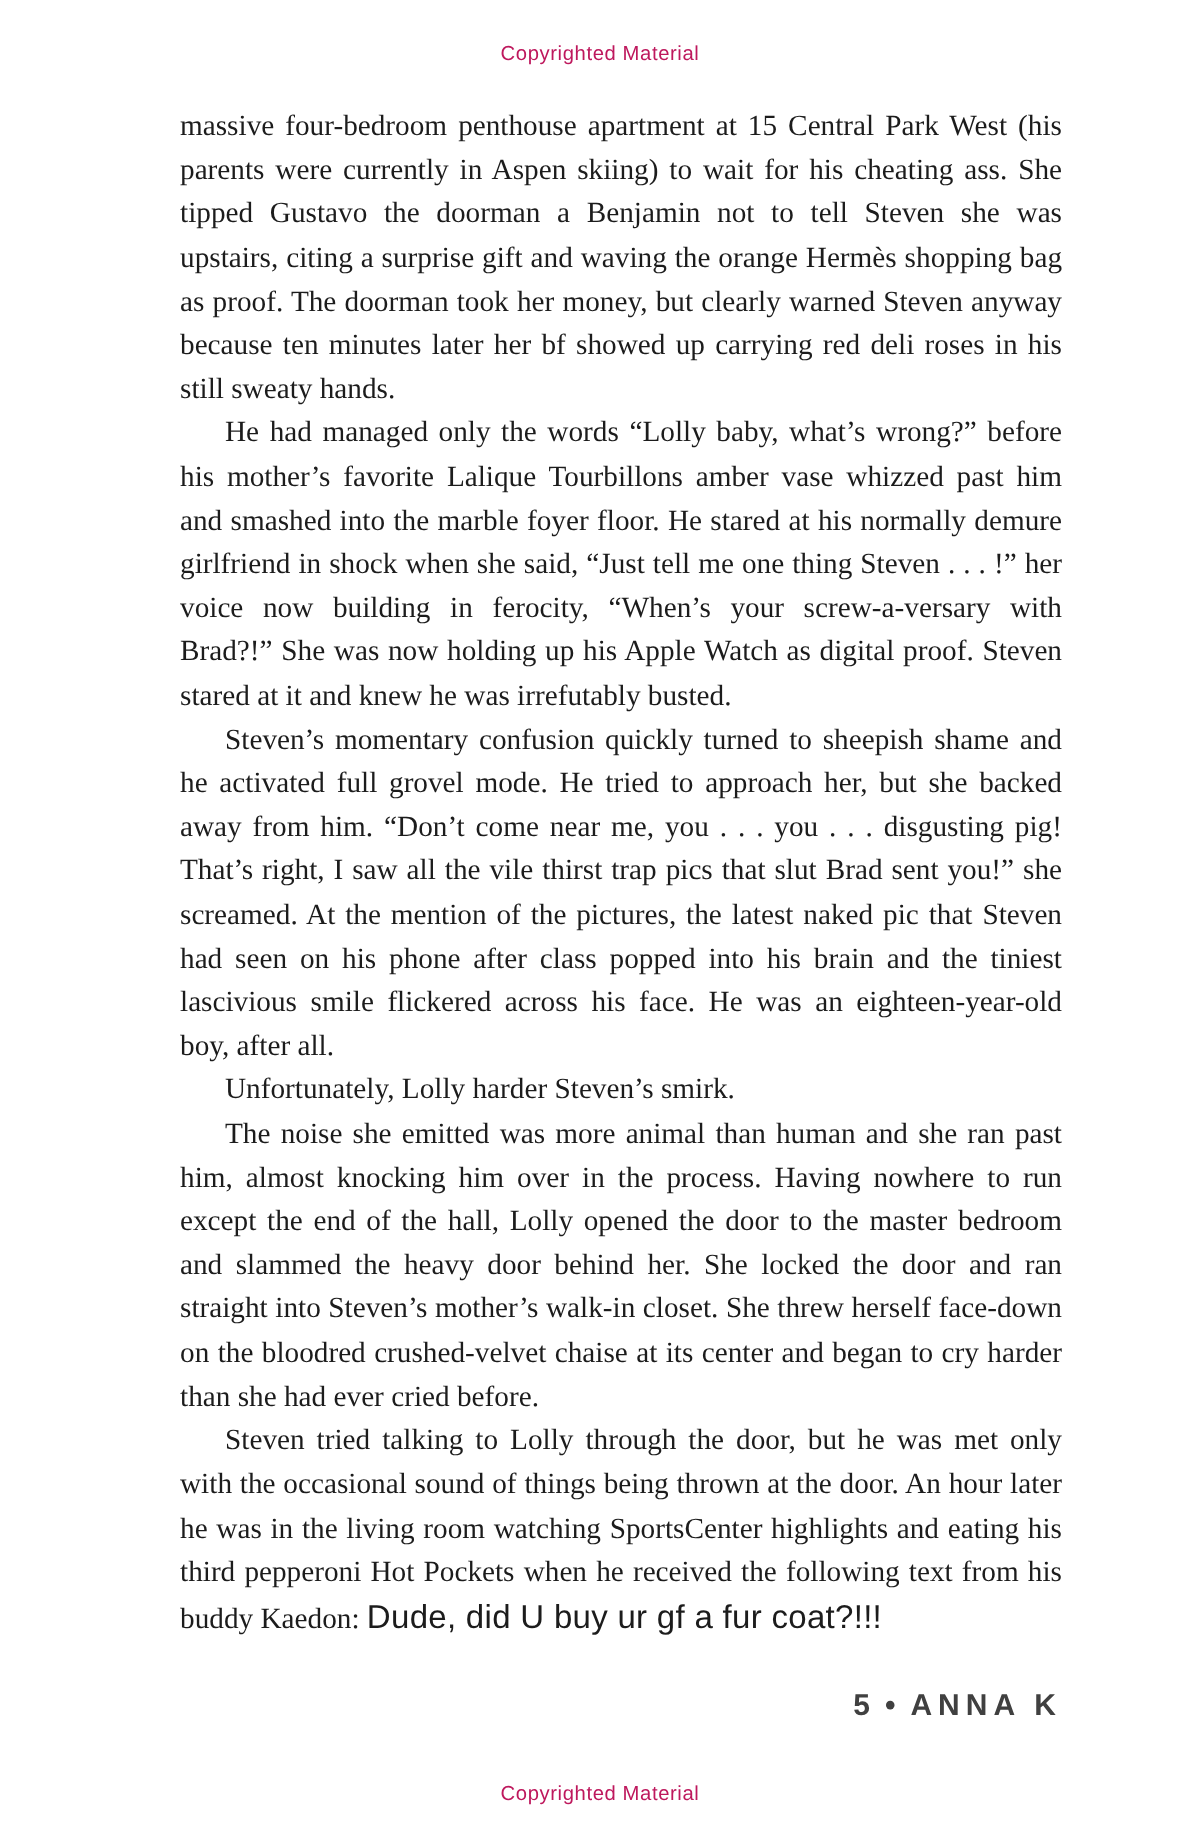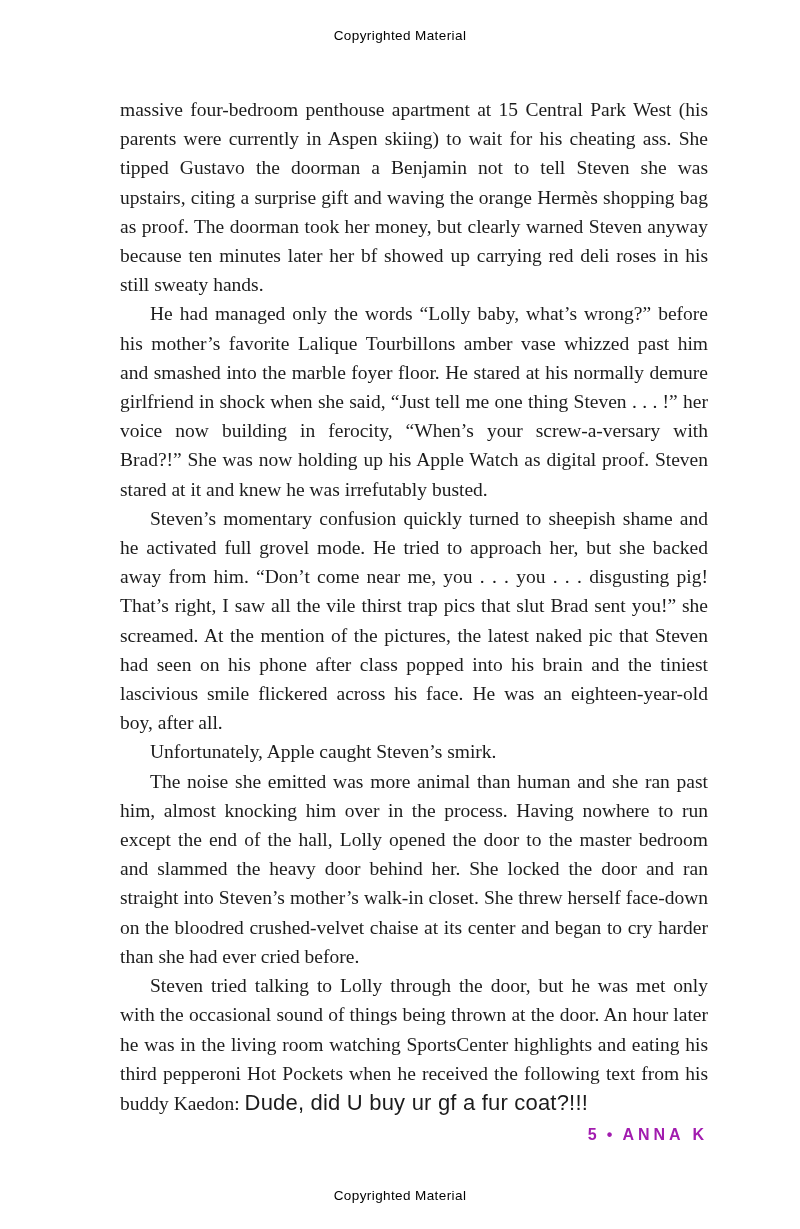--- a/index.html
+++ b/index.html
@@ -12,21 +12,21 @@
     width: 800px;
     height: 1229px;
     background: #ffffff;
     box-sizing: border-box;
     overflow: hidden;
     font-family: "Liberation Serif", "DejaVu Serif", serif;
     color: #1c1c1c;
   }
   .notice {
     text-align: center;
-    color: #000000;
+    color: #be185d;
     font-family: "Liberation Sans", "DejaVu Sans", sans-serif;
     font-size: 13.5px;
     letter-spacing: 0.4px;
   }
   .notice-top {
     position: absolute;
     top: 28px;
     left: 0;
     right: 0;
   }
@@ -45,54 +45,53 @@
     line-height: 29.2px;
     text-align: justify;
   }
   .content p {
     margin: 0;
     padding: 0;
     text-indent: 30px;
   }
   .content p.no-indent {
     text-indent: 0;
-    margin-top: 25px;
   }
   .sms {
     font-family: "Liberation Sans", "DejaVu Sans", sans-serif;
     font-size: 22px;
     letter-spacing: 0.2px;
   }
   .footer {
     position: absolute;
     right: 92px;
     top: 1126px;
     font-family: "Liberation Sans", "DejaVu Sans", sans-serif;
-    font-size: 16px;
+    font-size: 20px;
     font-weight: 600;
     letter-spacing: 4px;
-    color: #a21caf;
+    color: #404040;
     white-space: nowrap;
   }
   .footer .sep {
     padding: 0 6px;
   }
 </style>
 </head>
 <body>
 
 <div class="page">
 
   <div class="notice notice-top">Copyrighted Material</div>
 
   <div class="content">
     <p class="no-indent">massive four-bedroom penthouse apartment at 15 Central Park West (his parents were currently in Aspen skiing) to wait for his cheating ass. She tipped Gustavo the doorman a Benjamin not to tell Steven she was upstairs, citing a surprise gift and waving the orange Hermès shopping bag as proof. The doorman took her money, but clearly warned Steven anyway because ten minutes later her bf showed up carrying red deli roses in his still sweaty hands.</p>
     <p>He had managed only the words “Lolly baby, what’s wrong?” before his mother’s favorite Lalique Tourbillons amber vase whizzed past him and smashed into the marble foyer floor. He stared at his normally demure girlfriend in shock when she said, “Just tell me one thing Steven . . . !” her voice now building in ferocity, “When’s your screw-a-versary with Brad?!” She was now holding up his Apple Watch as digital proof. Steven stared at it and knew he was irrefutably busted.</p>
     <p>Steven’s momentary confusion quickly turned to sheepish shame and he activated full grovel mode. He tried to approach her, but she backed away from him. “Don’t come near me, you . . . you . . . disgusting pig! That’s right, I saw all the vile thirst trap pics that slut Brad sent you!” she screamed. At the mention of the pictures, the latest naked pic that Steven had seen on his phone after class popped into his brain and the tiniest lascivious smile flickered across his face. He was an eighteen-year-old boy, after all.</p>
-    <p>Unfortunately, Apple caught Steven’s smirk.</p>
+    <p>Unfortunately, Lolly harder Steven’s smirk.</p>
     <p>The noise she emitted was more animal than human and she ran past him, almost knocking him over in the process. Having nowhere to run except the end of the hall, Lolly opened the door to the master bedroom and slammed the heavy door behind her. She locked the door and ran straight into Steven’s mother’s walk-in closet. She threw herself face-down on the bloodred crushed-velvet chaise at its center and began to cry harder than she had ever cried before.</p>
     <p>
       <span>Steven tried talking to Lolly through the door, but he was met only with the occasional sound of things being thrown at the door. An hour later he was in the living room watching SportsCenter highlights and eating his third pepperoni Hot Pockets when he received the following text from his buddy Kaedon: </span><span class="sms">Dude, did U buy ur gf a fur coat?!!!</span>
     </p>
   </div>
 
   <div class="footer">
     <span>5</span><span class="sep">•</span><span>ANNA K</span>
   </div>
 

